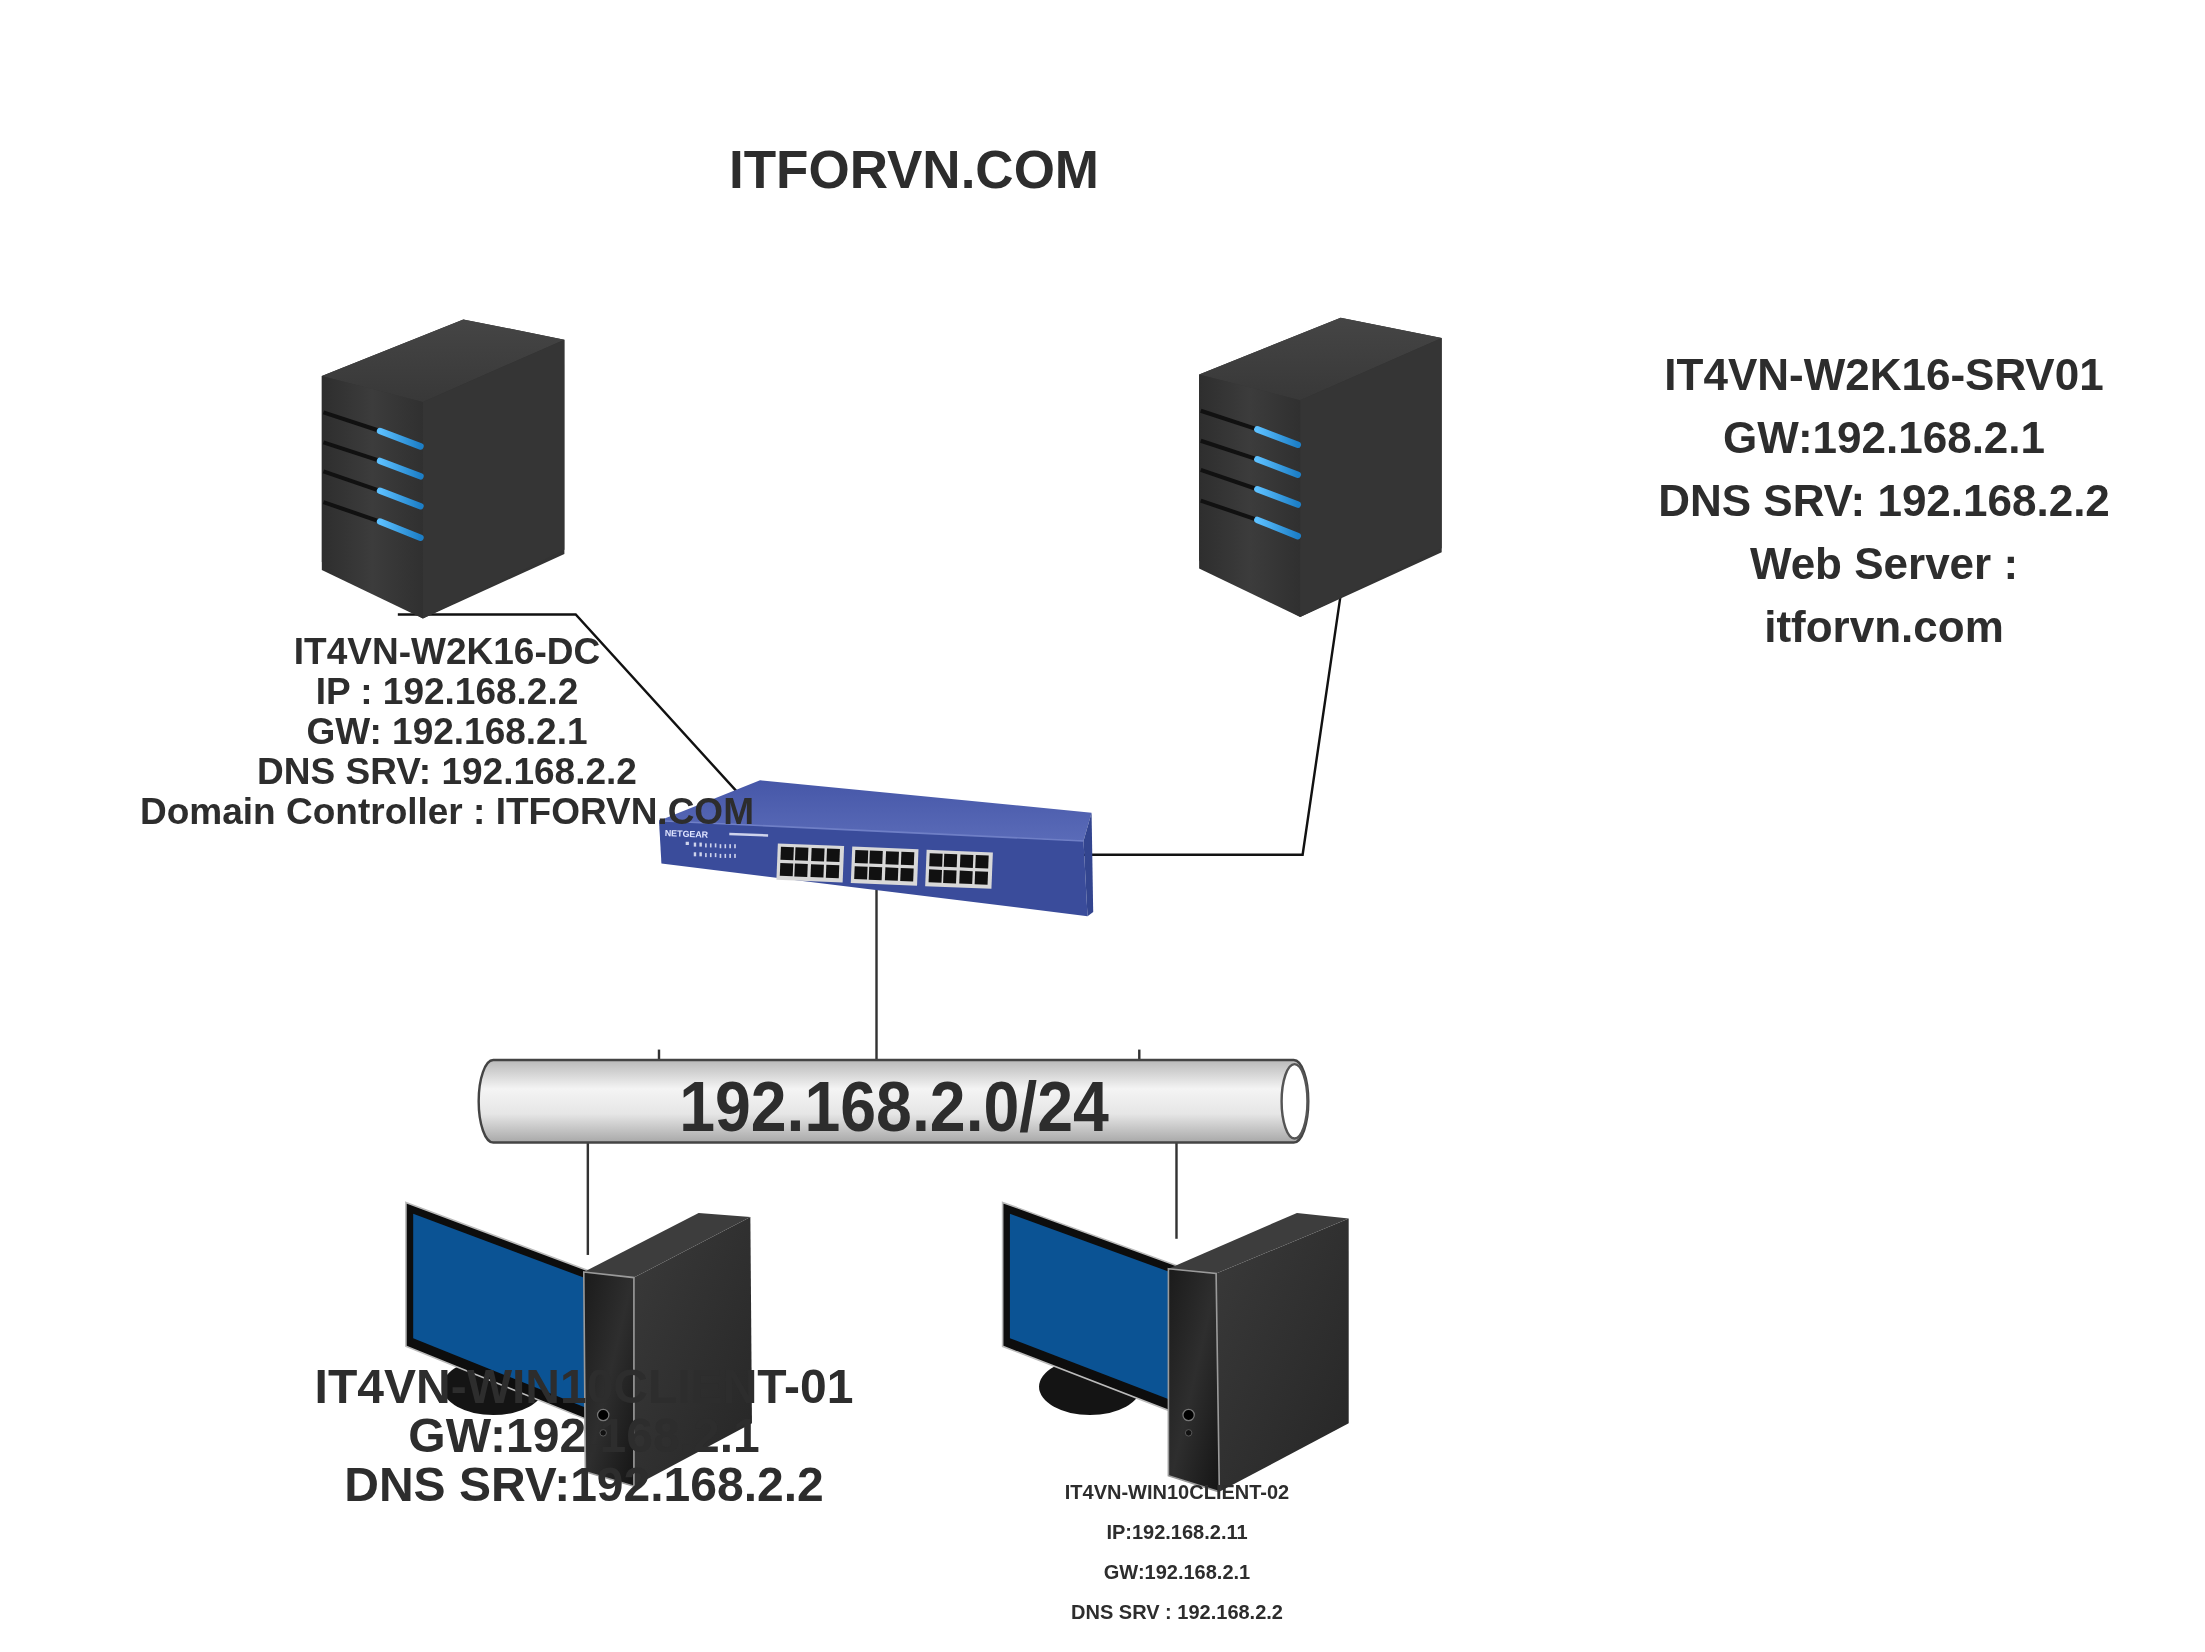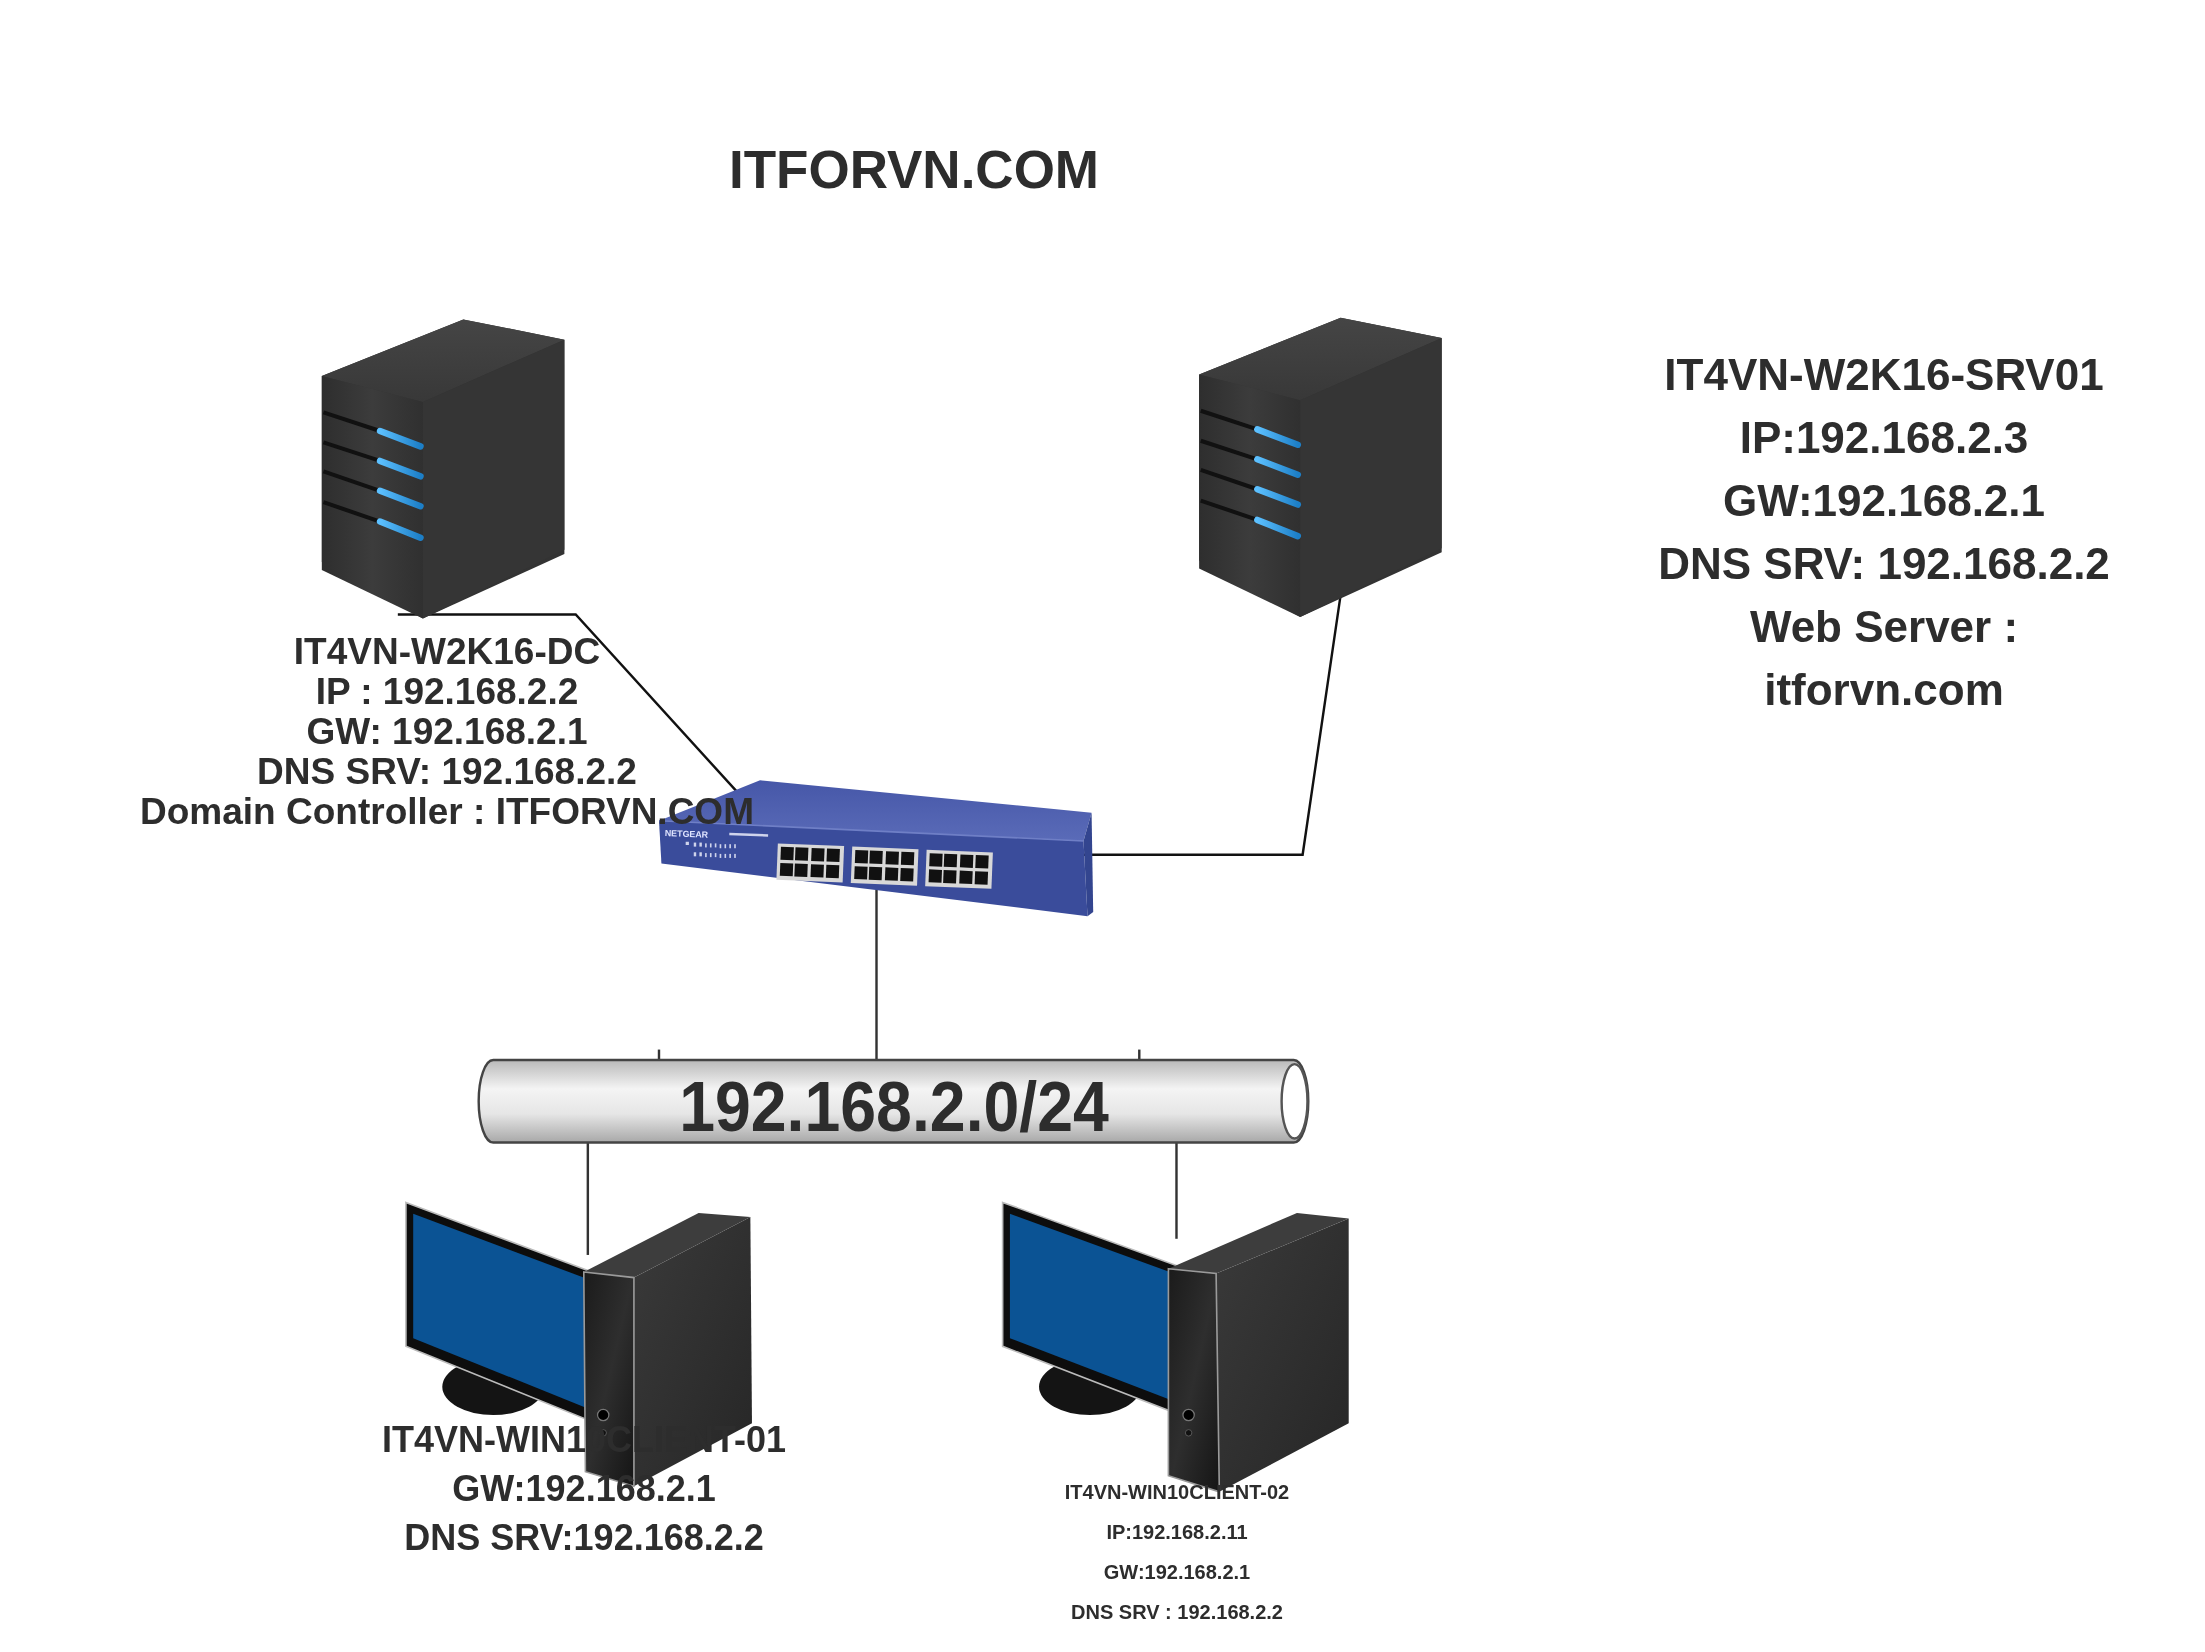--- a/index.html
+++ b/index.html
@@ -6,21 +6,21 @@
   body { width: 2205px; height: 1652px; position: relative; overflow: hidden;
          font-family: "Liberation Sans", sans-serif; color: #2b2b2b; }
   .lbl { position: absolute; text-align: center; font-weight: bold; white-space: nowrap;
          color: #2d2d2d; transform: translateX(-50%); }
   .lbl div { line-height: 1; }
   #title { left: 914px; top: 139px; font-size: 53px; }
   #dc-label { left: 447px; top: 633px; font-size: 37px; }
   #dc-label div { height: 40px; }
   #srv-label { left: 1884px; top: 353px; font-size: 44px; }
   #srv-label div { height: 63px; }
-  #c1-label { left: 584px; top: 1422px; font-size: 36px; }
+  #c1-label { left: 584px; top: 1363px; font-size: 48px; }
   #c1-label div { height: 49px; }
   #c2-label { left: 1177px; top: 1482px; font-size: 20px; }
   #c2-label div { height: 40px; }
   #subnet-label { left: 894px; top: 1067px; font-size: 70px; transform: translateX(-50%) scaleX(0.92); }
   svg.layer { position: absolute; left: 0; top: 0; }
 </style>
 </head>
 <body>
 
 <svg class="layer" width="2205" height="1652" viewBox="0 0 2727 2043">
@@ -203,21 +203,20 @@
 <div id="dc-label" class="lbl">
   <div>IT4VN-W2K16-DC</div>
   <div>IP : 192.168.2.2</div>
   <div>GW: 192.168.2.1</div>
   <div>DNS SRV: 192.168.2.2</div>
   <div>Domain Controller : ITFORVN.COM</div>
 </div>
 
 <div id="srv-label" class="lbl">
   <div>IT4VN-W2K16-SRV01</div>
-  <div>IP:192.168.2.3</div>
   <div>GW:192.168.2.1</div>
   <div>DNS SRV: 192.168.2.2</div>
   <div>Web Server :</div>
   <div>itforvn.com</div>
 </div>
 
 <div id="c1-label" class="lbl">
   <div>IT4VN-WIN10CLIENT-01</div>
   <div>GW:192.168.2.1</div>
   <div>DNS SRV:192.168.2.2</div>

